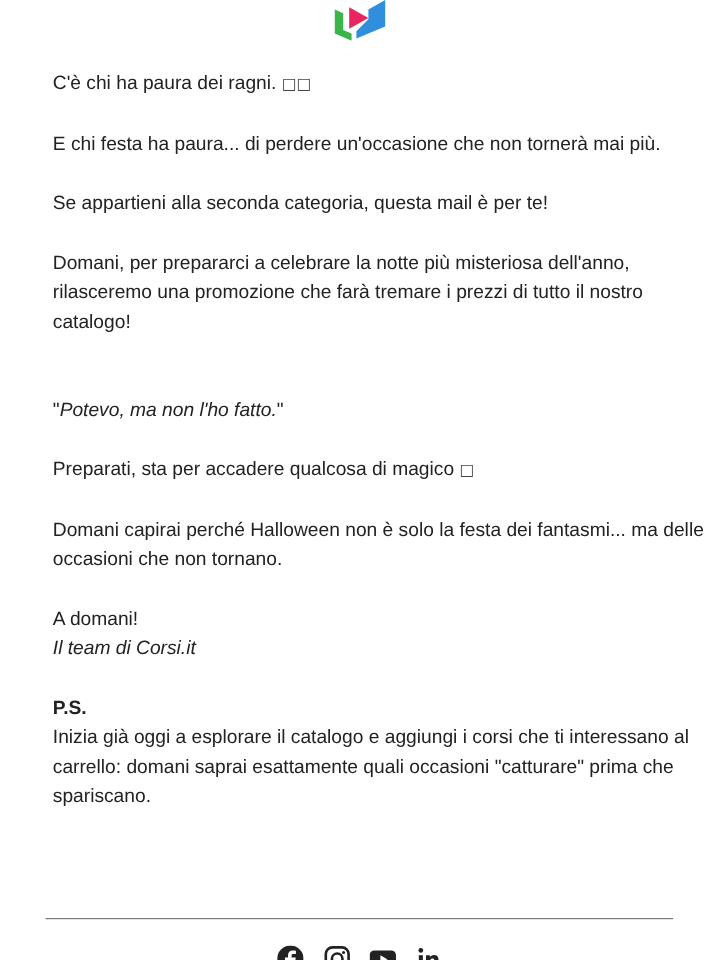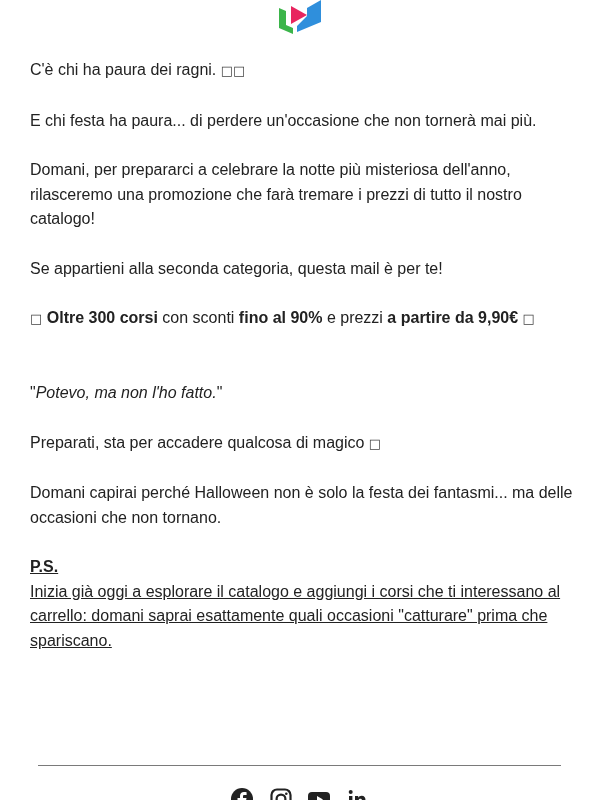--- a/index.html
+++ b/index.html
@@ -1,22 +1,22 @@
 <!DOCTYPE html>
 <html><head>
 <meta charset="utf-8">
 <style>
   html, body { margin: 0; padding: 0; background: #ffffff; }
   body { width: 600px; height: 800px; overflow: hidden; position: relative;
          font-family: "Liberation Sans", sans-serif; color: #222222; }
   .logo { position: absolute; left: 277px; top: 0px; width: 46px; height: 34px; }
-  .content { position: absolute; left: 30px; top: 58px; width: 548px;
+  .content { position: absolute; left: 44px; top: 58px; width: 548px;
              font-size: 16px; line-height: 24.5px; }
   .content p { margin: 0 0 25px 0; }
-  .content p.tight { margin-bottom: 0; text-decoration: underline; }
+  .content p.tight { margin-bottom: 0; }
   b { font-weight: bold; }
   i { font-style: italic; margin-top: 28px; }
   .glyph { font-family: "DejaVu Sans", sans-serif; font-size: 13px; color: #444; }
   .divider { position: absolute; left: 38px; top: 765px; width: 523px; height: 1px; background: #7a7a7a; }
   .social { position: absolute; top: 788px; left: 230px; width: 140px; height: 24px; }
   .social .ic { position: absolute; top: 0; width: 22px; height: 22px; }
 </style>
 </head>
 <body>
 
@@ -24,26 +24,26 @@
   <svg width="46" height="34" viewBox="0 0 46 34">
     <path d="M2 8 L9 11 L9 25 L16 28 L16 34 L2 28 Z" fill="#3bb54a"></path>
     <path d="M14 6 L14 24 L30 15 Z" fill="#e8255f"></path>
     <path d="M20 26 L20 32 L44 22 L44 0 L30 8 L30 16 Z" fill="#2f8fdc"></path>
   </svg>
 </div>
 
 <div class="content">
   <p><span>C'è chi ha paura dei ragni.</span> <span class="glyph">□□</span></p>
   <p>E chi festa ha paura... di perdere un'occasione che non tornerà mai più.</p>
+  <p>Se appartieni alla seconda categoria, questa mail è per te!</p>
   <p>Domani, per prepararci a celebrare la notte più misteriosa dell'anno, rilasceremo una promozione che farà tremare i prezzi di tutto il nostro catalogo!</p>
-  <p>Se appartieni alla seconda categoria, questa mail è per te!</p>
-  <p><span class="glyph">□</span> <b>Oltre 300 corsi</b><span> con sconti </span><b>fino al 90%</b><span> e prezzi </span><b>a partire da 9,90€</b> <span class="glyph">□</span></p>
   <p><br><span>"</span><i>Potevo, ma non l'ho fatto.</i><span>"</span></p>
   <p><span>Preparati, sta per accadere qualcosa di magico</span> <span class="glyph">□</span></p>
   <p>Domani capirai perché Halloween non è solo la festa dei fantasmi... ma delle occasioni che non tornano.</p>
+  <p><span>A domani!</span><br><i>Il team di Corsi.it</i></p>
   <p class="tight"><b>P.S.</b><br><span>Inizia già oggi a esplorare il catalogo e aggiungi i corsi che ti interessano al carrello: domani saprai esattamente quali occasioni "catturare" prima che spariscano.</span></p>
 </div>
 
 <div class="divider"></div>
 
 <div class="social">
   <a class="ic" style="left:1px">
     <svg width="22" height="22" viewBox="0 0 22 22">
       <circle cx="11" cy="11" r="11" fill="#222"></circle>
       <path d="M12 22 V13 H15 L15.5 10 H12 V8.3 C12 7.4 12.4 6.9 13.5 6.9 H15.6 V4.3 C15 4.2 14 4.1 13 4.1 C10.6 4.1 9 5.5 9 8 V10 H6.5 V13 H9 V22 Z" fill="#fff"></path>

